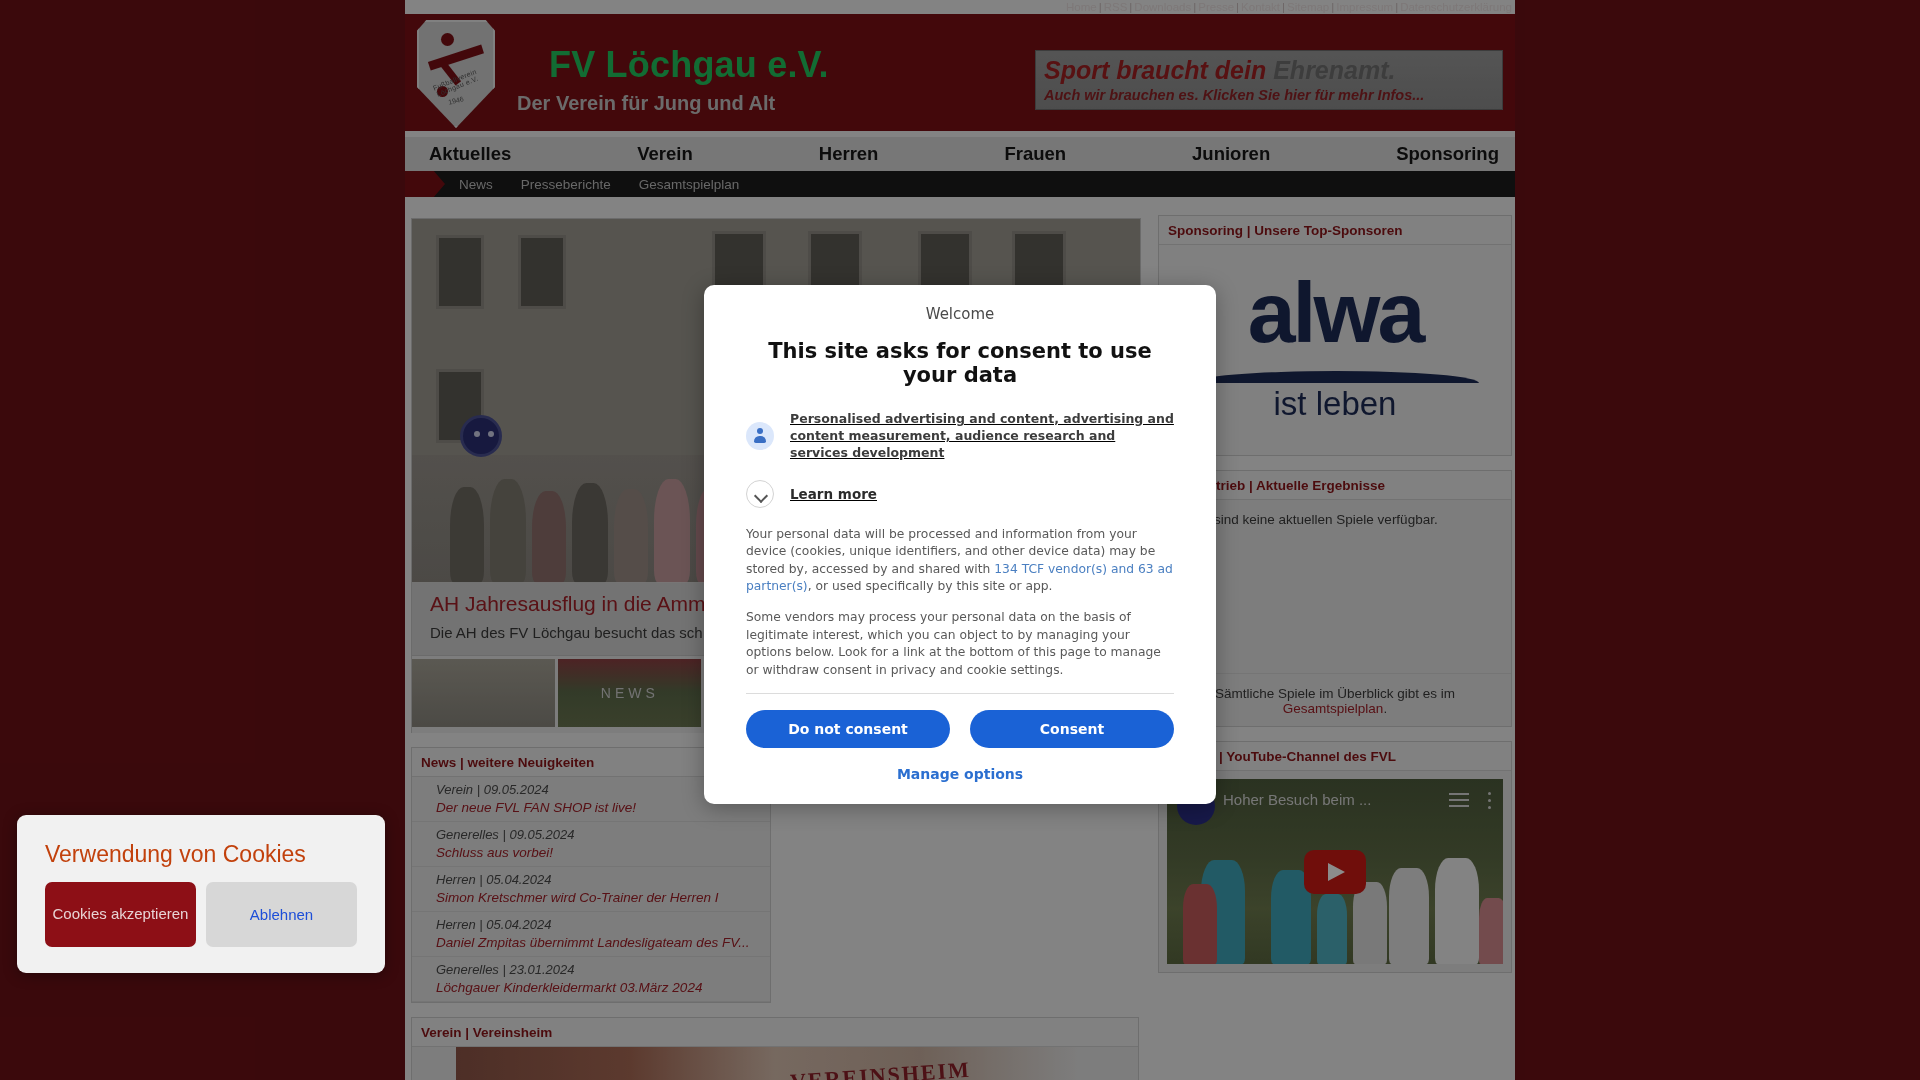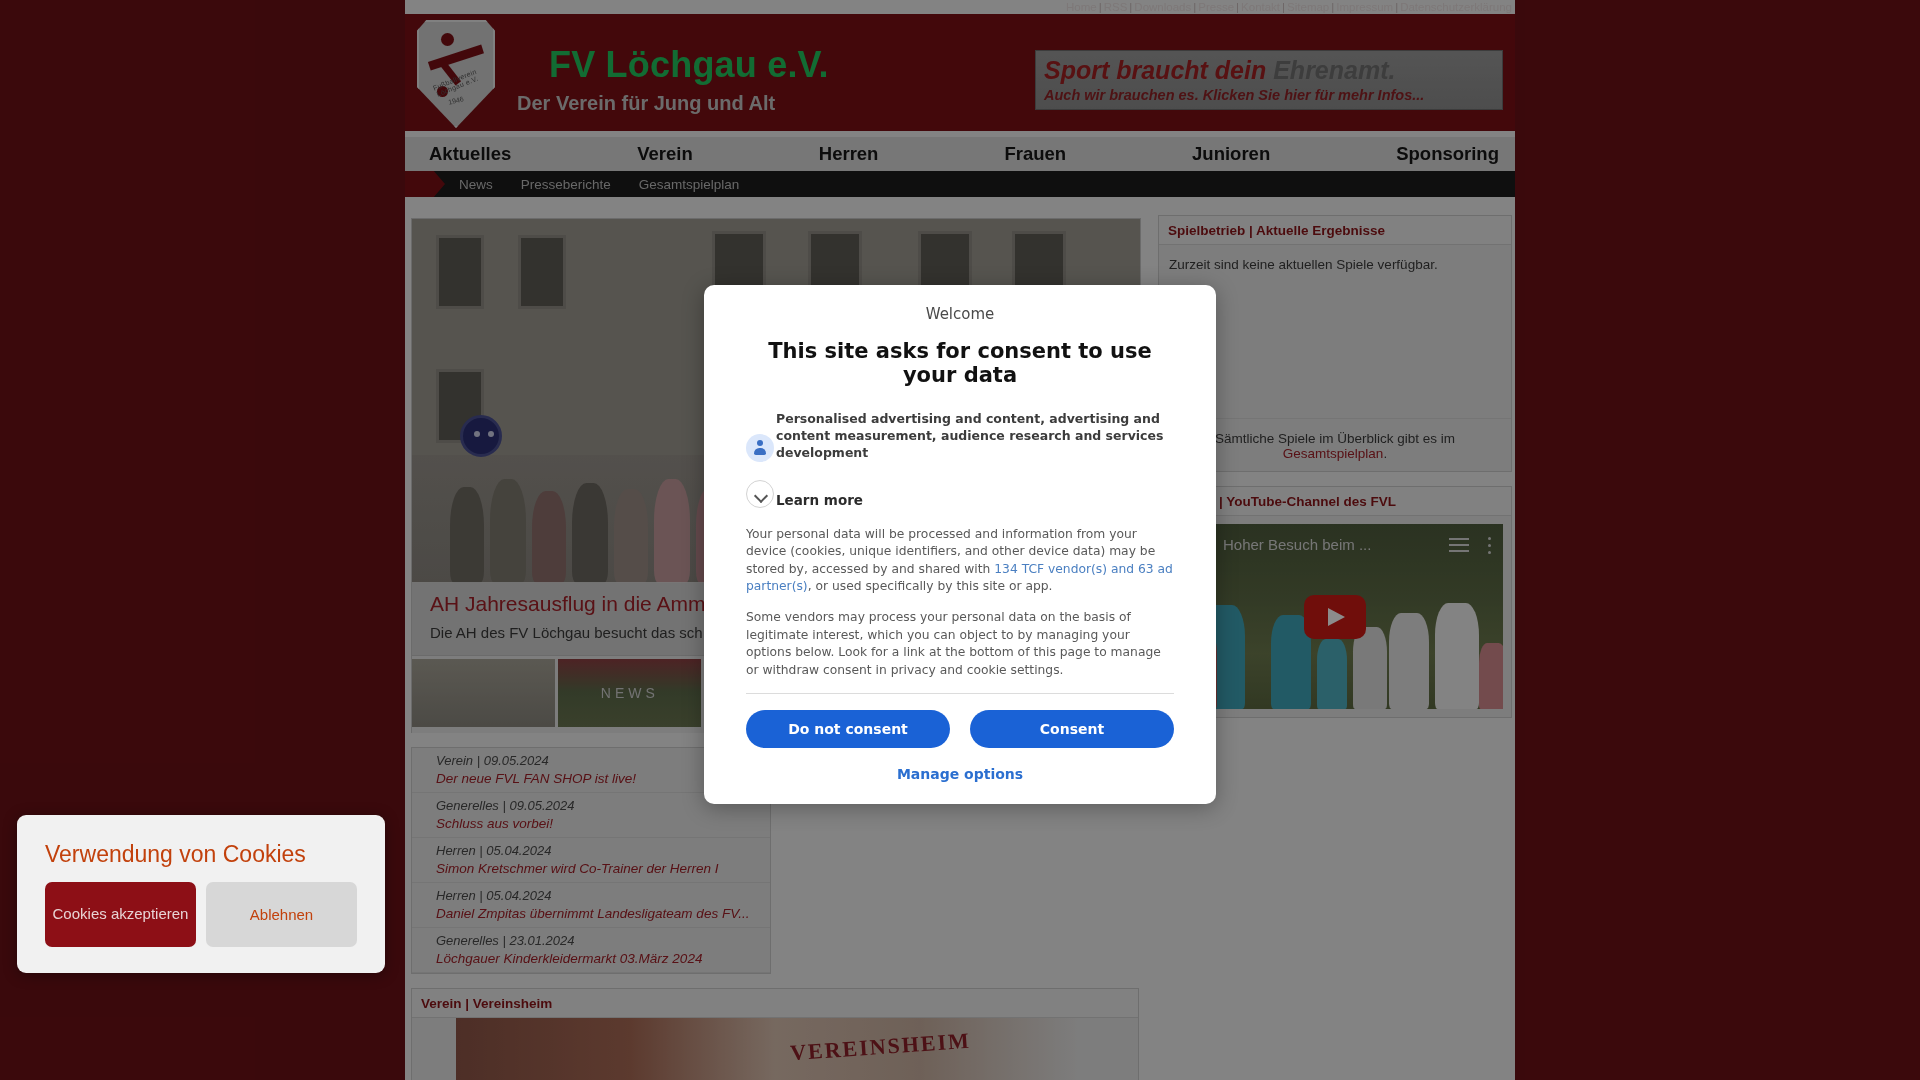--- a/index.html
+++ b/index.html
@@ -279,21 +279,21 @@
   
   .consent {
     position: absolute; left: 704px; top: 285px; width: 512px;
     background: #fff; border-radius: 10px;
     padding: 20px 42px 22px;
     font-family: "DejaVu Sans", sans-serif;
     box-shadow: 0 4px 22px rgba(0,0,0,.3);
   }
   .c-welcome { text-align: center; font-size: 15px; color: #4a4a4a; margin-bottom: 16px; }
   .c-head { text-align: center; font-size: 21px; font-weight: bold; color: #111; margin-bottom: 24px; }
-  .c-purpose { display: flex; align-items: flex-end; gap: 2px; margin-bottom: 18px; }
+  .c-purpose { display: flex; align-items: center; gap: 16px; margin-bottom: 18px; text-decoration: underline; }
   .c-ico {
     flex: 0 0 28px; width: 28px; height: 28px; border-radius: 50%;
     background: #dbe7fb; position: relative;
   }
   .c-ico.plain { background: #fff; border: 1px solid #d3d3d3; }
   .c-ptext { font-size: 12.5px; font-weight: bold; color: #3c3c3c; line-height: 1.35; }
   .c-learn { font-size: 13.5px; font-weight: bold; color: #2b2b2b; }
   .c-para { font-size: 12.3px; color: #595959; line-height: 1.42; margin-bottom: 14px; }
   .c-para a { color: #4a7fc1; text-decoration: none; }
   .c-rule { border-top: 1px solid #dcdcdc; margin: 8px 0 16px; }
@@ -340,21 +340,21 @@
   .ck-title { font-size: 23px; color: #c2410c; margin-bottom: 14px; }
   .ck-text { font-size: 15px; color: #2c2c2c; line-height: 1.43; margin-bottom: 22px; }
   .ck-text b { font-weight: bold; color: #1b1b1b; }
   .ck-actions { display: flex; gap: 10px; }
   .ck-accept {
     width: 157px; background: #8d0f16; color: #e8d4d5; border: none;
     border-radius: 7px; padding: 21px 6px; font-size: 15px; cursor: pointer;
     line-height: 1.5; font-family: "Liberation Sans", sans-serif;
   }
   .ck-decline {
-    width: 157px; background: #d7d7d7; color: #c2410c; border: none;
+    width: 157px; background: #d7d7d7; color: #1d4ed8; border: none;
     border-radius: 7px; padding: 14px 6px; font-size: 15px; cursor: pointer;
     font-family: "Liberation Sans", sans-serif;
   }
 </style>
 </head>
 <body>
 
 <div id="page">
 
   <div class="site-bg"></div>
@@ -449,20 +449,21 @@
       <div class="thumb t1"></div>
       <div class="thumb t2">
         <div class="thumb-label">NEWS</div>
       </div>
       <div class="thumb t3"></div>
       <div class="thumb t4"></div>
       <div class="thumb t5"></div>
     </div>
 
     <div class="panel" style="width:360px; margin-top:14px;">
+      <div class="panel-head">News | weitere Neuigkeiten</div>
       <div class="news-list">
         <div class="news-item">
           <div class="news-meta">Verein | 09.05.2024</div>
           <div class="news-link">Der neue FVL FAN SHOP ist live!</div>
         </div>
         <div class="news-item">
           <div class="news-meta">Generelles | 09.05.2024</div>
           <div class="news-link">Schluss aus vorbei!</div>
         </div>
         <div class="news-item">
@@ -483,20 +484,28 @@
     <div class="panel" style="width:728px;">
       <div class="panel-head">Verein | Vereinsheim</div>
       <div class="vh-img">
         <div class="vh-word">VEREINSHEIM</div>
       </div>
     </div>
   </div>
 
   <div class="col-right">
 
+    <div class="panel">
+      <div class="panel-head">Sponsoring | Unsere Top-Sponsoren</div>
+      <div class="sponsor-box">
+        <div class="alwa">alwa</div>
+        <div class="alwa-swoosh"></div>
+        <div class="alwa-sub">ist leben</div>
+      </div>
+    </div>
 
     <div class="panel">
       <div class="panel-head">Spielbetrieb | Aktuelle Ergebnisse</div>
       <div class="results-body">
         <div class="results-text">Zurzeit sind keine aktuellen Spiele verfügbar.</div>
         <div class="results-footer">
           <span>Sämtliche Spiele im Überblick gibt es im</span><br>
           <a>Gesamtspielplan</a><span>.</span>
         </div>
       </div>

